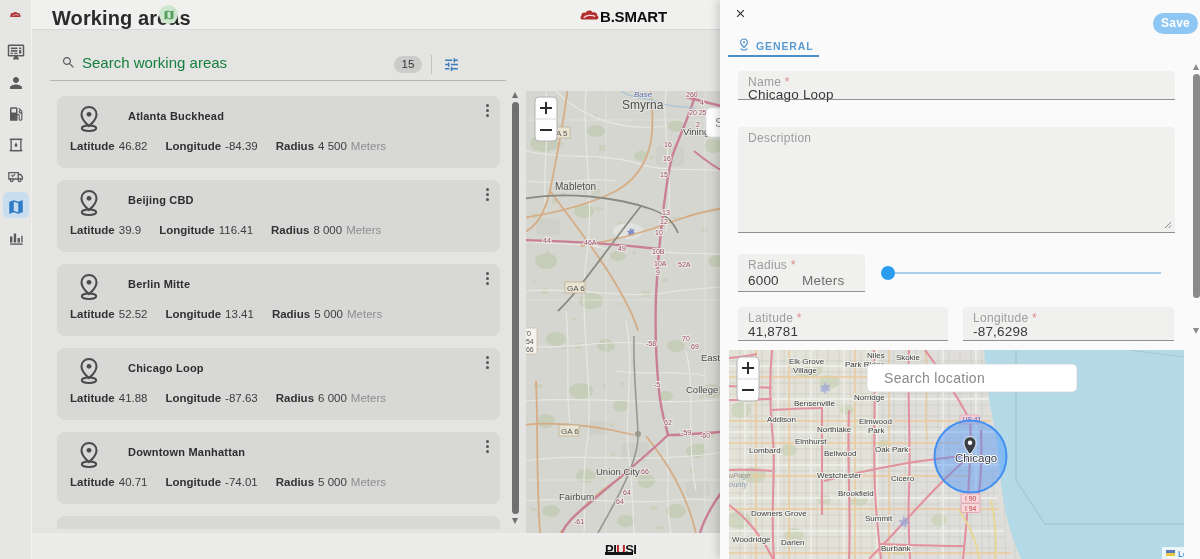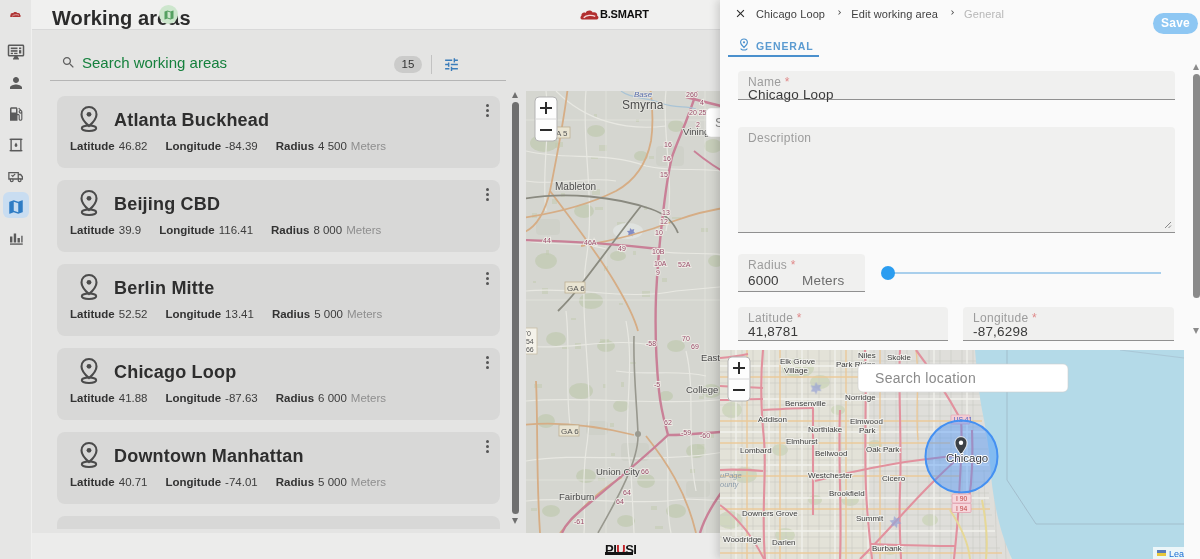--- a/index.html
+++ b/index.html
@@ -20,21 +20,21 @@
 
 
 #searchrow { left:50px; top:48px; width:456px; height:33px; border-bottom:1px solid #b5b5b5; z-index:3; }
 #sph { position:absolute; left:32px; top:6px; font-size:15px; color:#15803d; }
 #scount { position:absolute; left:344px; top:8px; width:28px; height:17px; background:#cbcbca; border-radius:9px; text-align:center; font-size:11.5px; line-height:17px; color:#333; }
 #sdiv { position:absolute; left:381px; top:7px; width:1px; height:19px; background:#c2c2c2; }
 
 
 #list { left:32px; top:81px; width:490px; height:448px; overflow:hidden; z-index:2; }
 .card { position:absolute; left:25px; width:443px; height:72px; background:#d8d8d7; border-radius:8px; }
-.ctitle { position:absolute; left:57px; top:14px; font-size:18px; font-weight:700; color:#2e2e2e; letter-spacing:0.2px; }
+.ctitle { position:absolute; left:71px; top:14px; font-size:11px; font-weight:700; color:#2e2e2e; letter-spacing:0.2px; }
 .cinfo { position:absolute; left:13px; top:44px; font-size:11.5px; color:#3c3c3c; white-space:nowrap; }
 .cinfo b { font-weight:700; color:#333; }
 .cinfo .val { margin-left:4px; }
 .cinfo .gap { display:inline-block; width:18px; }
 .cinfo .mut { color:#8e8e8e; }
 .cpin { position:absolute; left:20px; top:9px; width:24px; height:28px; color:#4b4b4b; }
 .cdots { position:absolute; right:10px; top:6px; color:#555; font-size:13px; line-height:6px; letter-spacing:0; width:4px; }
 .cdots span { display:block; width:3px; height:3px; background:#555; border-radius:50%; margin:2px 0; }
 
 
@@ -48,38 +48,38 @@
 
 #panel { left:720px; top:0; width:480px; height:559px; background:#fafafa; z-index:10; box-shadow:-3px 0 8px rgba(0,0,0,0.15); }
 .fld { position:absolute; background:#f0f0ef; border-bottom:1px solid #909090; border-radius:4px 4px 0 0; }
 .flbl { position:absolute; left:10px; top:4px; font-size:12px; color:#9c9c9c; letter-spacing:0.3px; }
 .flbl i { color:#e08a8a; font-style:normal; }
 .fval { position:absolute; left:10px; top:16px; font-size:13.5px; color:#3a3a3a; letter-spacing:0.2px; }
 #crumbs { position:absolute; left:36px; top:8px; font-size:11px; color:#3f3f3f; letter-spacing:0.1px; }
 #save { position:absolute; left:433px; top:4px; width:45px; height:21px; background:#8ec7f3; border-radius:11px; color:#fff; font-size:12px; font-weight:700; text-align:center; line-height:21px; letter-spacing:0.2px;margin-top:9px; }
 #tabtxt { position:absolute; left:36px; top:40px; font-size:10.5px; font-weight:700; color:#5b9bd1; letter-spacing:0.9px; }
 #tabline { position:absolute; left:8px; top:55px; width:91px; height:2px; background:#4a90cd; }
-#map2 { position:absolute; left:0; top:350px; width:464px; height:209px; overflow:hidden; }
+#map2 { position:absolute; left:0; top:350px; width:464px; height:209px; overflow:hidden;padding-left:9px; }
 </style>
 </head>
 <body>
 
 <div class="abs" id="topbar">
   <div id="title">Working areas</div>
   <div id="gbadge">
       <svg style="position:absolute;left:3.5px;top:3.5px;width:12px;height:12px;color:#55a061" viewBox="0 0 24 24">
         <path d="M20.5 3l-.16.03L15 5.1 9 3 3.36 4.9c-.21.07-.36.25-.36.48V20.5c0 .28.22.5.5.5l.16-.03L9 18.9l6 2.1 5.64-1.9c.21-.07.36-.25.36-.48V3.5c0-.28-.22-.5-.5-.5zM15 19l-6-2.11V5l6 2.11V19z" fill="currentColor"></path>
       </svg>
     </div>
   <div id="logo">
     <svg style="position:absolute;left:0;top:2px;width:23px;height:14px" viewBox="0 0 26 17">
         <path d="M5 14 C1.8 14 1.2 11 3.2 9.4 C2.6 6.4 6 4.6 8.3 6 C9.8 2.2 15.2 2.2 16.9 5.4 C19.8 4.1 23.2 6.4 22.4 9.4 C24.8 10.5 24.2 14 21.3 14 Z" fill="#b22f2f"></path>
         <path d="M6 11.8 C9 8.6 15.5 8 20 10.2" stroke="#f4dada" stroke-width="1.6" fill="none"></path>
       </svg>
-    <span style="position:absolute;left:22px;top:2px;font-size:11px;font-weight:700;color:#0d0d0d;letter-spacing:-0.2px">B.SMART</span>
+    <span style="position:absolute;left:22px;top:2px;font-size:15px;font-weight:700;color:#0d0d0d;letter-spacing:-0.2px">B.SMART</span>
   </div>
 </div>
 
 <div class="abs" id="rail">
   <div id="railsel"></div>
 
   <svg class="ricon" style="left:9px;top:9px;width:13px;height:11px" viewBox="0 0 20 16">
       <path d="M4 12 C1.5 12 1 10 2.5 8.7 C2 6.5 4.5 5.2 6.3 6.2 C7.5 3.4 11.5 3.4 12.8 5.8 C15 4.8 17.6 6.5 17 8.8 C18.8 9.6 18.4 12 16.2 12 Z" fill="#b03434"></path>
       <path d="M5 10.5 C7 8.2 12 7.6 15.5 9.2" stroke="#e8c9c9" stroke-width="1.2" fill="none"></path>
     </svg>
@@ -439,28 +439,20 @@
   <div style="position:absolute;left:573px;top:7px;width:30px;height:15px">
     <span style="font-size:13px;font-weight:700;color:#141414;letter-spacing:-0.5px;font-family:'Liberation Sans',sans-serif">PI<span style="color:#c22026">U</span>SI</span>
     <div style="position:absolute;left:0;top:12px;width:28px;height:2.5px;background:#141414"></div>
   </div>
 </div>
 
 <div class="abs" id="panel">
   <svg style="position:absolute;left:14px;top:7px;width:13px;height:13px" viewBox="0 0 24 24">
       <path d="M19 6.41 17.59 5 12 10.59 6.41 5 5 6.41 10.59 12 5 17.59 6.41 19 12 13.41 17.59 19 19 17.59 13.41 12z" fill="#2b2b2b"></path>
     </svg>
-  <div id="crumbs">Chicago Loop
-    <svg style="width:9px;height:9px;margin:0 7px 1px" viewBox="0 0 24 24">
-        <path d="M8.59 16.59 13.17 12 8.59 7.41 10 6l6 6-6 6z" fill="#444"></path>
-      </svg>Edit working area
-    <svg style="width:9px;height:9px;margin:0 7px 1px" viewBox="0 0 24 24">
-        <path d="M8.59 16.59 13.17 12 8.59 7.41 10 6l6 6-6 6z" fill="#444"></path>
-      </svg><span style="color:#b7b7b7">General</span>
-  </div>
   <div id="save">Save</div>
   <svg style="position:absolute;left:18px;top:38px;width:12px;height:13px;color:#4a90cd" viewBox="0 0 24 26">
       <path d="M12 2 C8 2 5.2 4.9 5.2 8.7 C5.2 13.3 12 19 12 19 S18.8 13.3 18.8 8.7 C18.8 4.9 16 2 12 2 Z" fill="none" stroke="currentColor" stroke-width="2.2"></path>
       <circle cx="12" cy="8.6" r="2.2" fill="currentColor"></circle>
       <path d="M6 21.5 C6 23 8.6 24 12 24 S18 23 18 21.5" fill="none" stroke="currentColor" stroke-width="2.2" stroke-linecap="round"></path>
     </svg>
   <div id="tabtxt">GENERAL</div>
   <div id="tabline"></div>
 
   <div class="fld" style="left:18px;top:71px;width:437px;height:29px">

